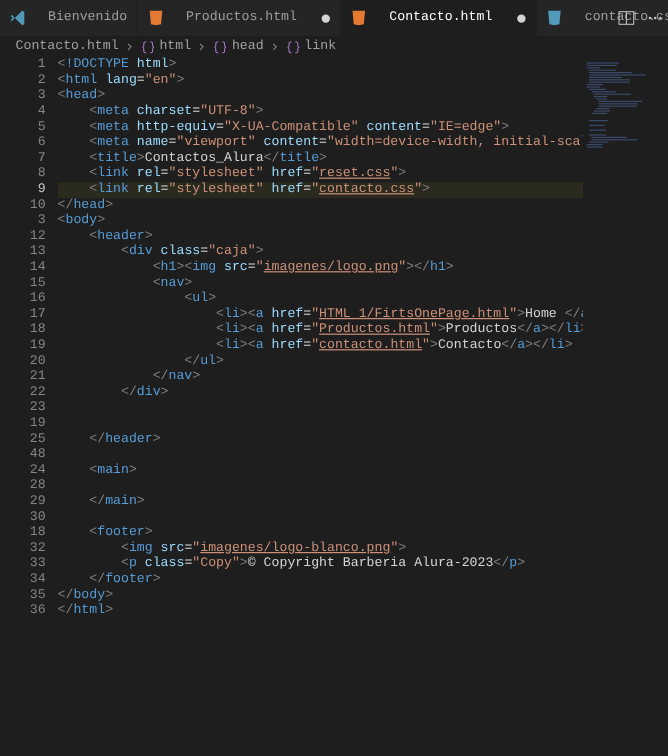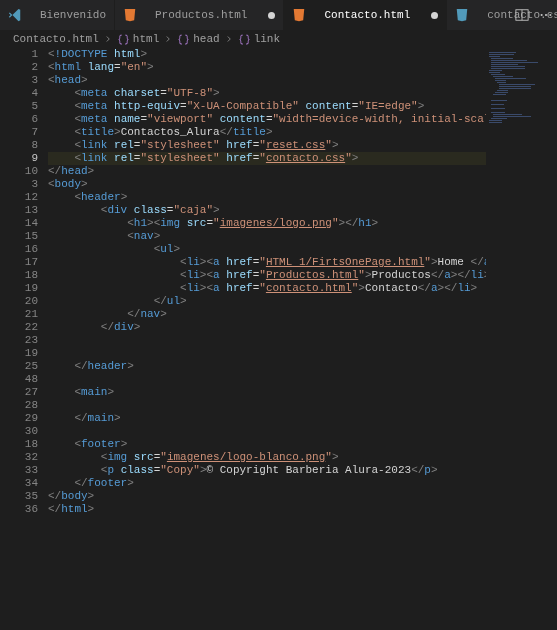--- a/index.html
+++ b/index.html
@@ -152,21 +152,21 @@
       <div class="ln">17</div>
       <div class="ln">18</div>
       <div class="ln">19</div>
       <div class="ln">20</div>
       <div class="ln">21</div>
       <div class="ln">22</div>
       <div class="ln">23</div>
       <div class="ln">19</div>
       <div class="ln">25</div>
       <div class="ln">48</div>
-      <div class="ln">27</div>
+      <div class="ln">24</div>
       <div class="ln">28</div>
       <div class="ln">29</div>
       <div class="ln">30</div>
       <div class="ln">18</div>
       <div class="ln">32</div>
       <div class="ln">33</div>
       <div class="ln">34</div>
       <div class="ln">35</div>
       <div class="ln">36</div>
     </div>

